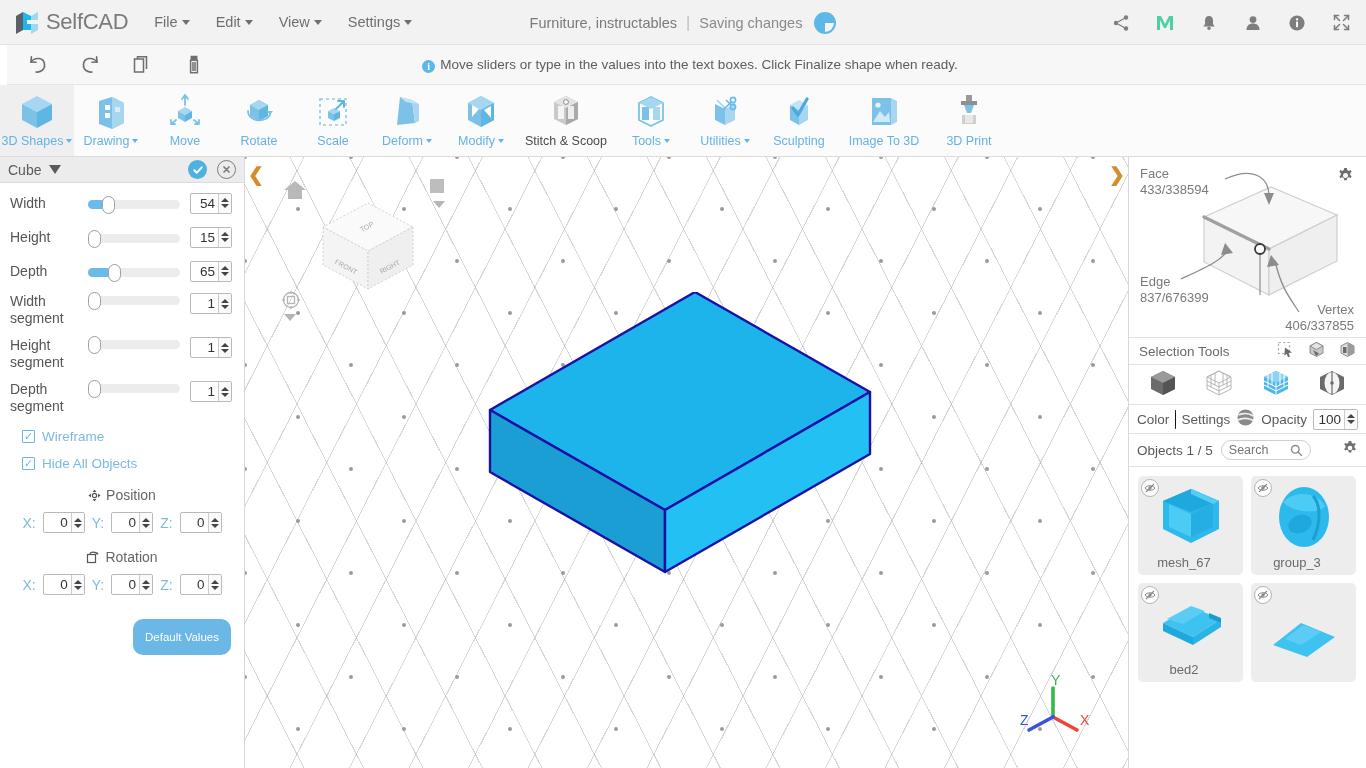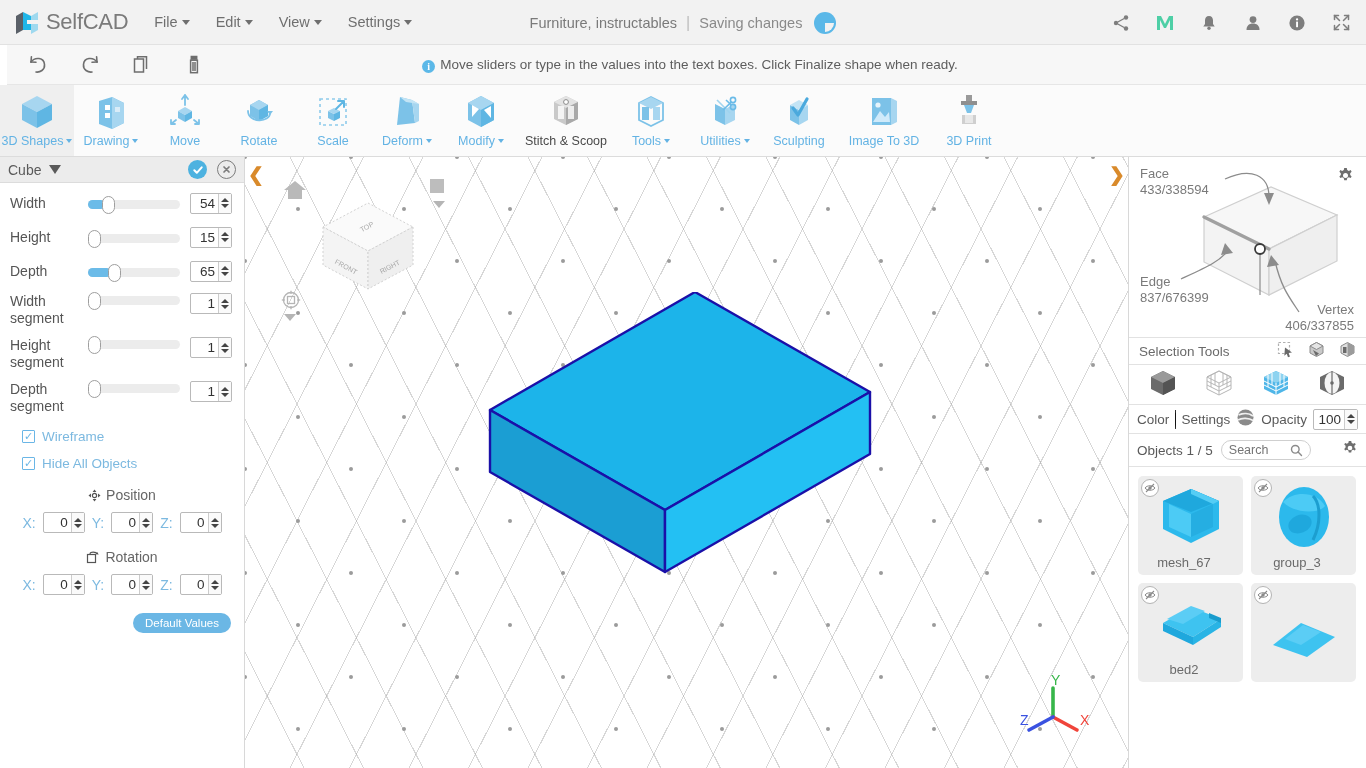--- a/index.html
+++ b/index.html
@@ -161,21 +161,21 @@
     display:flex; align-items:center; justify-content:center; color:#6ab6e6; font-size: 11px; line-height: 1;
   }
   .chk-lbl { font-size: 13.5px; color: #7cb9e0; }
   .sect-head {
     display:flex; align-items:center; justify-content:center; gap:5px;
     margin-top: 16px; font-size: 14px; color: #666;
   }
   .xyz-row { display:flex; align-items:center; justify-content:center; gap: 7px; margin-top: 9px; }
   .xyz-lbl { font-size: 14px; color: #7cb9e0; }
   .defbtn {
-    margin: 18px auto 0; width: 98px; height: 20px; border-radius: 10px;
+    margin: 24px auto 0; width: 98px; height: 36px; border-radius: 10px;
     background: #6bb7e5; color: #fff; font-size: 11.5px;
     display: flex; align-items: center; justify-content: center; cursor: pointer;
     margin-left: 133px;
   }
 
   
   .viewport {
     position: absolute; top: 157px; left: 245px; width: 883px; height: 611px;
     background: #ffffff; overflow: hidden;
   }

